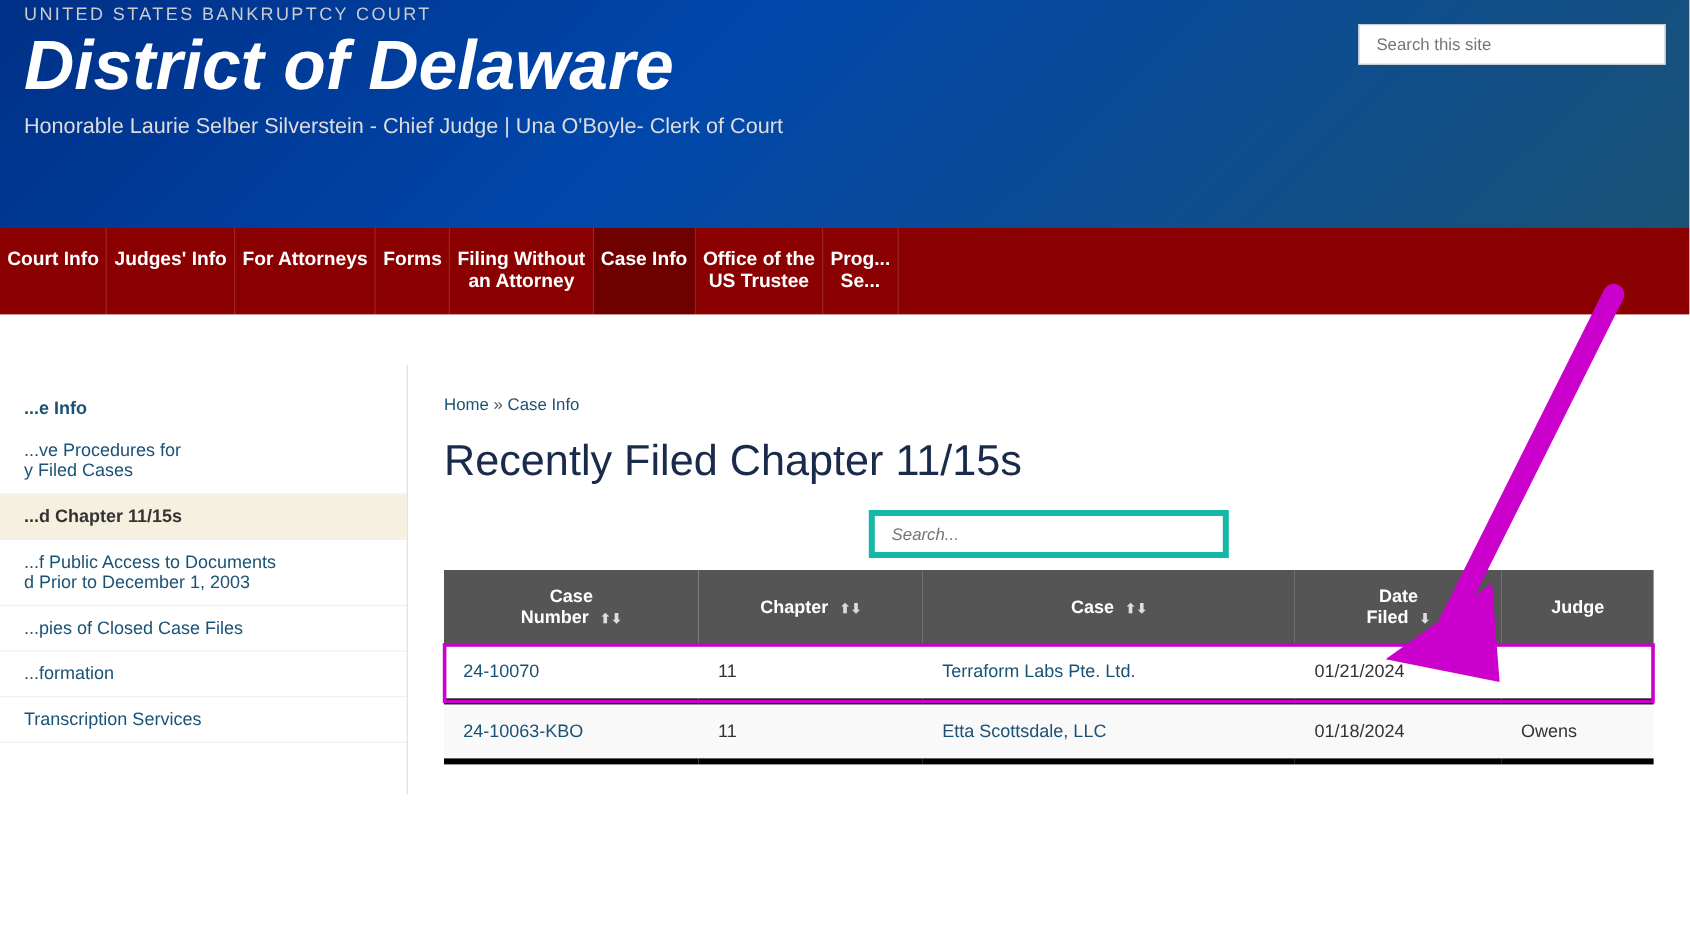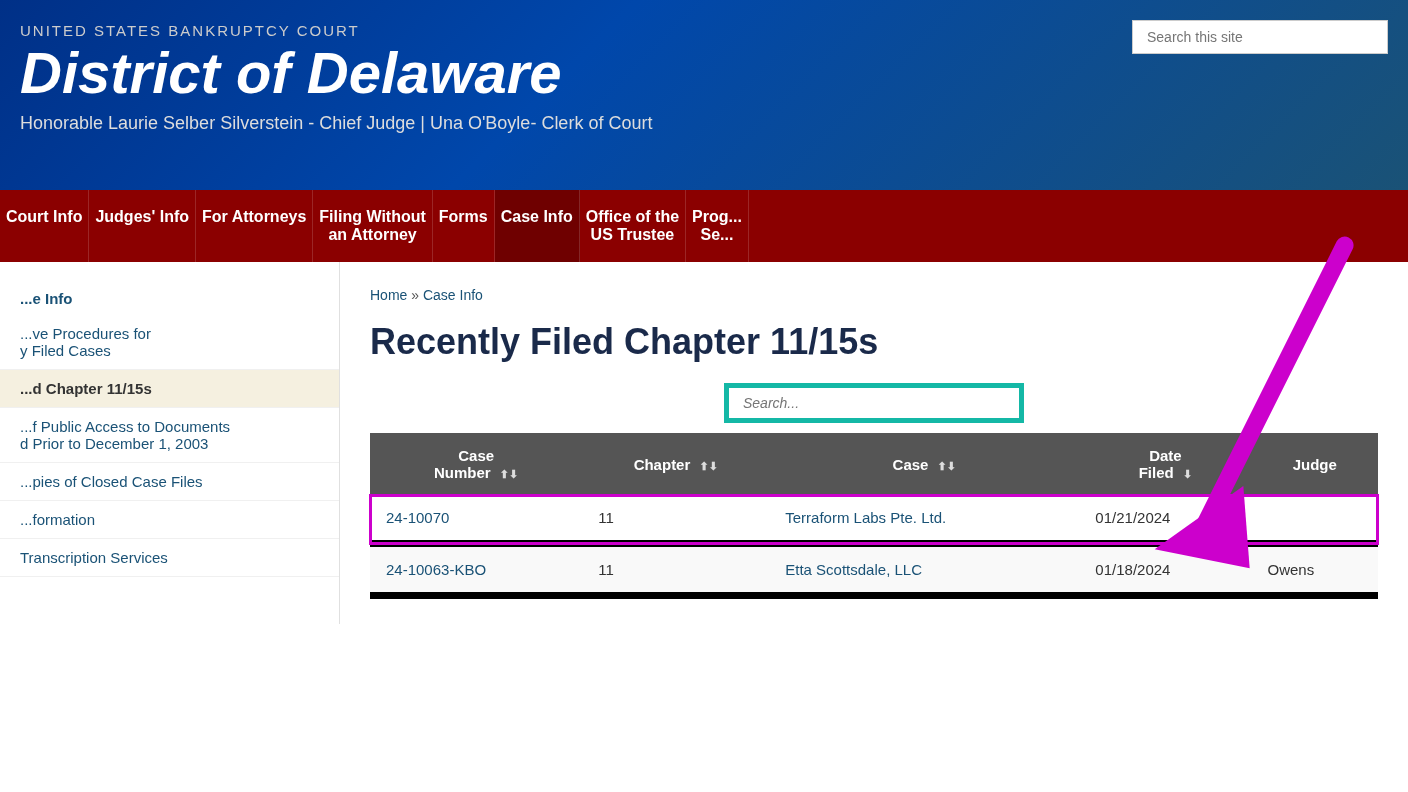--- a/index.html
+++ b/index.html
@@ -1,21 +1,21 @@
 <!DOCTYPE html>
 <html><head>
   <meta charset="utf-8">
   <style>
     * { margin: 0; padding: 0; box-sizing: border-box; }
     body { font-family: Arial, sans-serif; width: 1408px; overflow-x: hidden; background: #fff; }
 
     
     .header {
       background: linear-gradient(135deg, #003087 0%, #0047ab 40%, #1a5276 100%);
-      padding: 22px 20px 15px 20px;
+      padding: 4px 20px 15px 20px;
       position: relative;
       min-height: 190px;
     }
     .header-top-text {
       color: #ccc;
       font-size: 15px;
       font-weight: normal;
       letter-spacing: 2px;
       text-transform: uppercase;
       margin-bottom: 2px;
@@ -61,20 +61,21 @@
       cursor: pointer;
       border-right: 1px solid rgba(255,255,255,0.15);
       white-space: nowrap;
       flex-shrink: 0;
     }
     .navbar-item.active { background: rgba(0,0,0,0.2); }
 
     
     .main-content {
       display: flex;
+      margin-top: 42px;
     }
 
     
     .sidebar {
       width: 340px;
       min-width: 340px;
       padding: 20px 0;
       border-right: 1px solid #e0e0e0;
     }
     .sidebar-item {
@@ -107,21 +108,21 @@
       color: #555;
       margin-bottom: 18px;
     }
     .breadcrumb a {
       color: #1a5276;
       text-decoration: none;
     }
 
     .page-title {
       font-size: 36px;
-      font-weight: bold;
+      font-weight: normal;
       color: #1a2a4a;
       margin-bottom: 20px;
     }
 
     
     .table-search-bar {
       text-align: center;
       margin-bottom: 10px;
     }
     .table-search-bar input {
@@ -147,21 +148,21 @@
       text-align: center;
       font-weight: bold;
       white-space: nowrap;
     }
     .data-table thead th .sort-icon {
       font-size: 11px;
       margin-left: 5px;
       opacity: 0.8;
     }
     .data-table tbody tr {
-      border-bottom: 7px solid #000000;
+      border-bottom: 5px solid #000000;
     }
     .data-table tbody tr:nth-child(even) {
       background: #f9f9f9;
     }
     .data-table tbody tr.highlighted {
       outline: 3px solid #cc00cc;
       outline-offset: -2px;
       background: #fff;
     }
     .data-table tbody td {
@@ -199,22 +200,22 @@
     <div class="header-subtitle">Honorable Laurie Selber Silverstein - Chief Judge | Una O'Boyle- Clerk of Court</div>
     <div class="header-search">
       <input type="text" placeholder="Search this site" style="">
     </div>
   </div>
 
   <nav class="navbar">
     <div class="navbar-item">Court Info</div>
     <div class="navbar-item">Judges' Info</div>
     <div class="navbar-item">For Attorneys</div>
+    <div class="navbar-item">Forms</div>
     <div class="navbar-item">Filing Without<br>an Attorney</div>
-    <div class="navbar-item">Forms</div>
     <div class="navbar-item active">Case Info</div>
     <div class="navbar-item">Office of the<br>US Trustee</div>
     <div class="navbar-item">Prog...<br>Se...</div>
   </nav>
 
   <div class="main-content">
 
     <aside class="sidebar">
       <div class="sidebar-section-label">...e Info</div>
       <div class="sidebar-item">...ve Procedures for<br>y Filed Cases</div>

